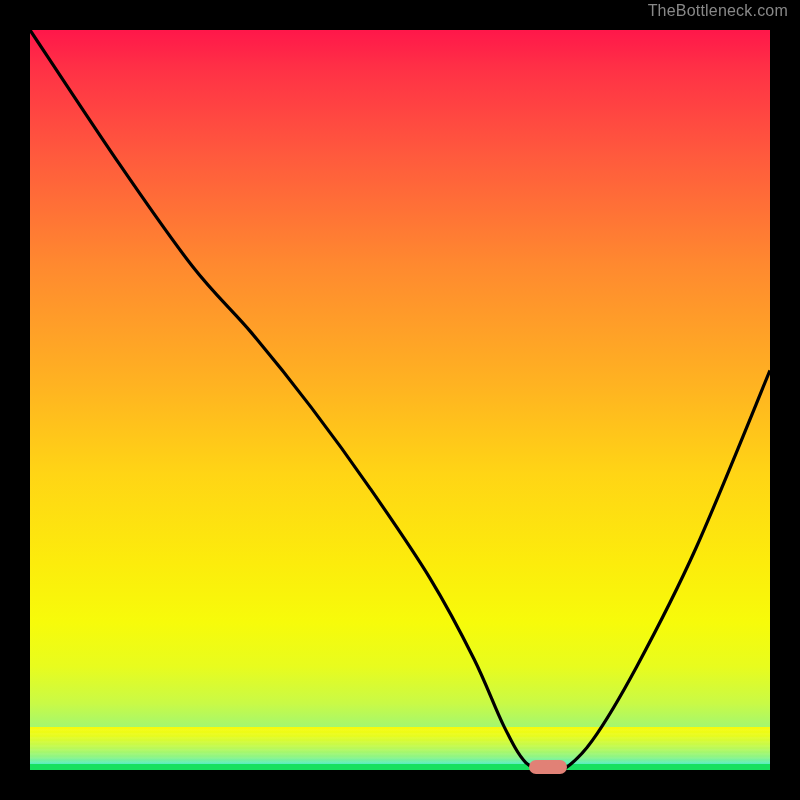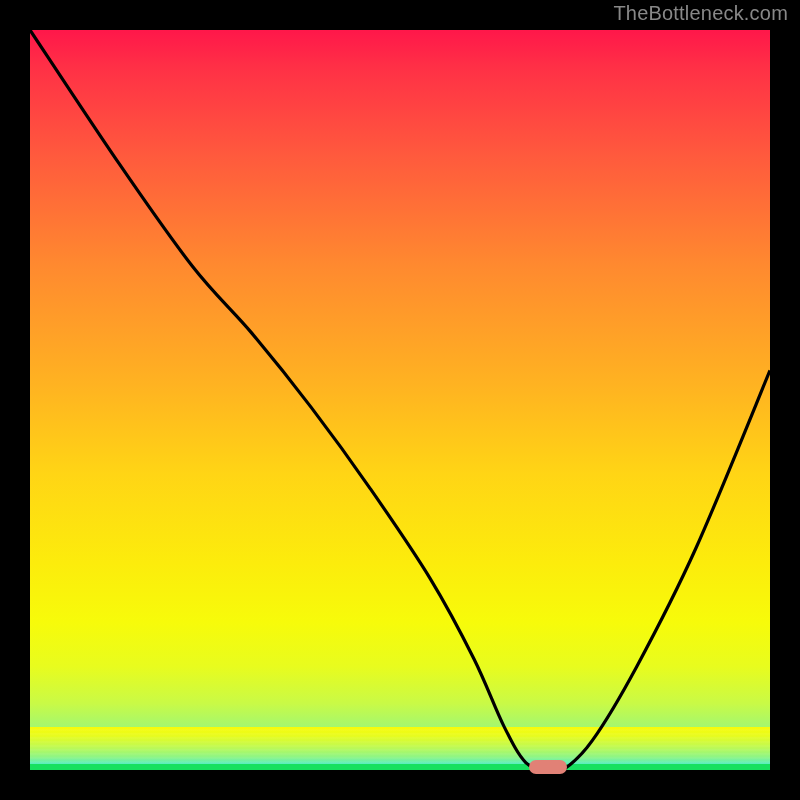--- a/index.html
+++ b/index.html
@@ -14,21 +14,21 @@
   .stage {
     position: relative;
     width: 800px;
     height: 800px;
   }
   .watermark {
     position: absolute;
     top: 2px;
     right: 12px;
     color: #888;
-    font-size: 20px;
+    font-size: 16px;
     font-weight: 500;
     letter-spacing: 0.2px;
     z-index: 5;
   }
   .plot-area {
     position: absolute;
     left: 30px;
     top: 30px;
     width: 740px;
     height: 740px;

